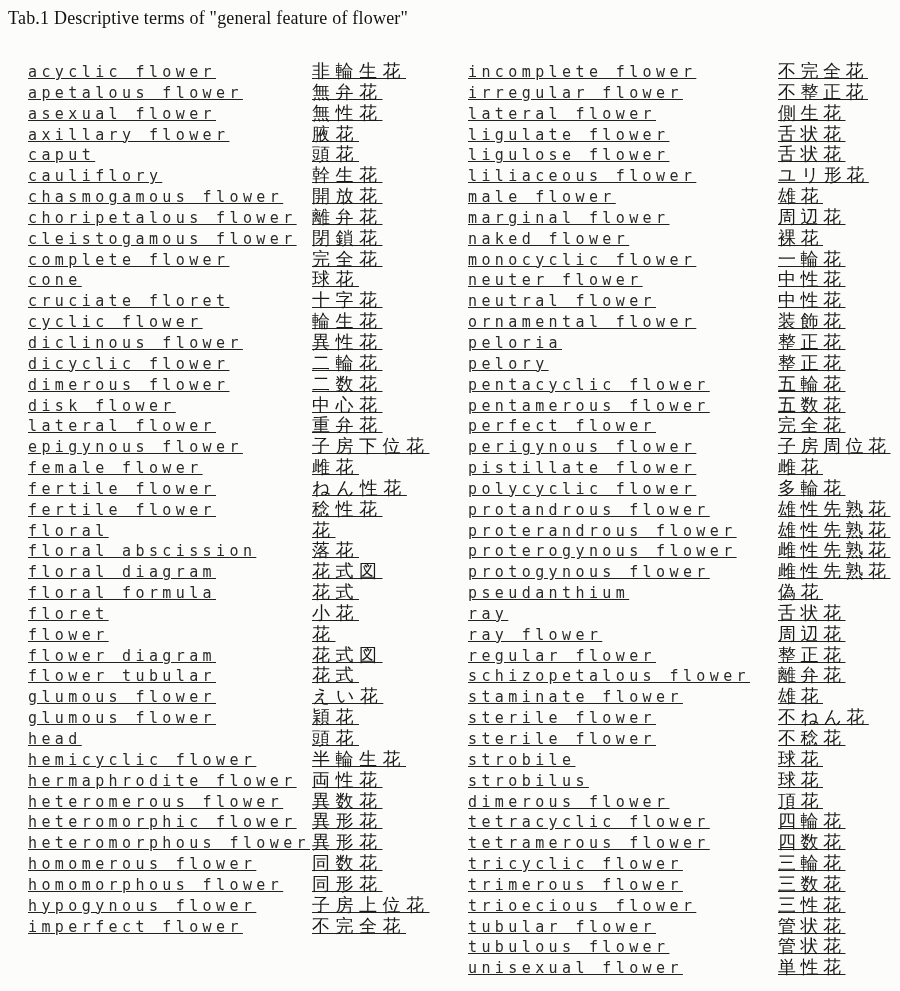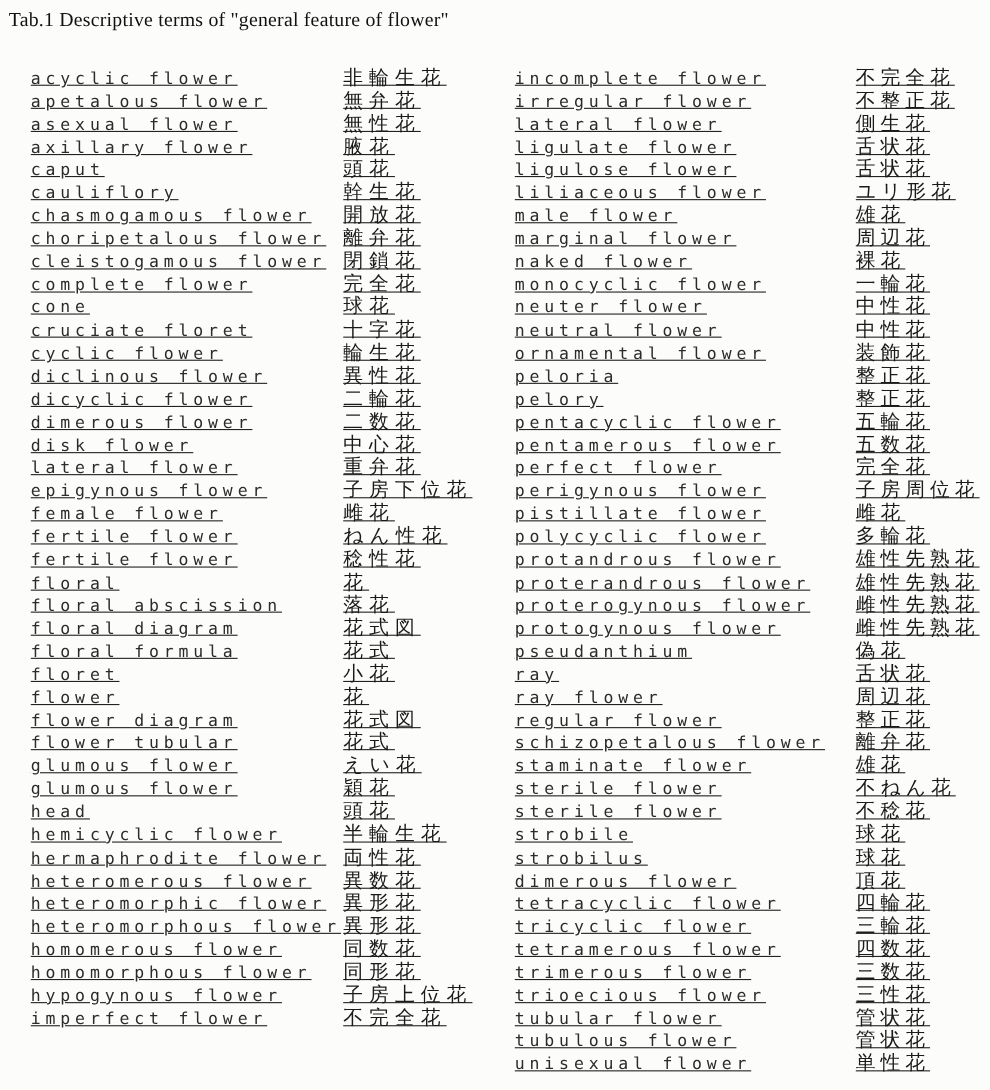--- a/index.html
+++ b/index.html
@@ -385,26 +385,26 @@
         </div>
         <div class="row">
           <span class="en">dimerous flower</span>
           <span class="ja">頂花</span>
         </div>
         <div class="row">
           <span class="en">tetracyclic flower</span>
           <span class="ja">四輪花</span>
         </div>
         <div class="row">
+          <span class="en">tetramerous flower</span>
+          <span class="ja">四数花</span>
+        </div>
+        <div class="row">
           <span class="en">tricyclic flower</span>
           <span class="ja">三輪花</span>
-        </div>
-        <div class="row">
-          <span class="en">tetramerous flower</span>
-          <span class="ja">四数花</span>
         </div>
         <div class="row">
           <span class="en">trimerous flower</span>
           <span class="ja">三数花</span>
         </div>
         <div class="row">
           <span class="en">trioecious flower</span>
           <span class="ja">三性花</span>
         </div>
         <div class="row">

